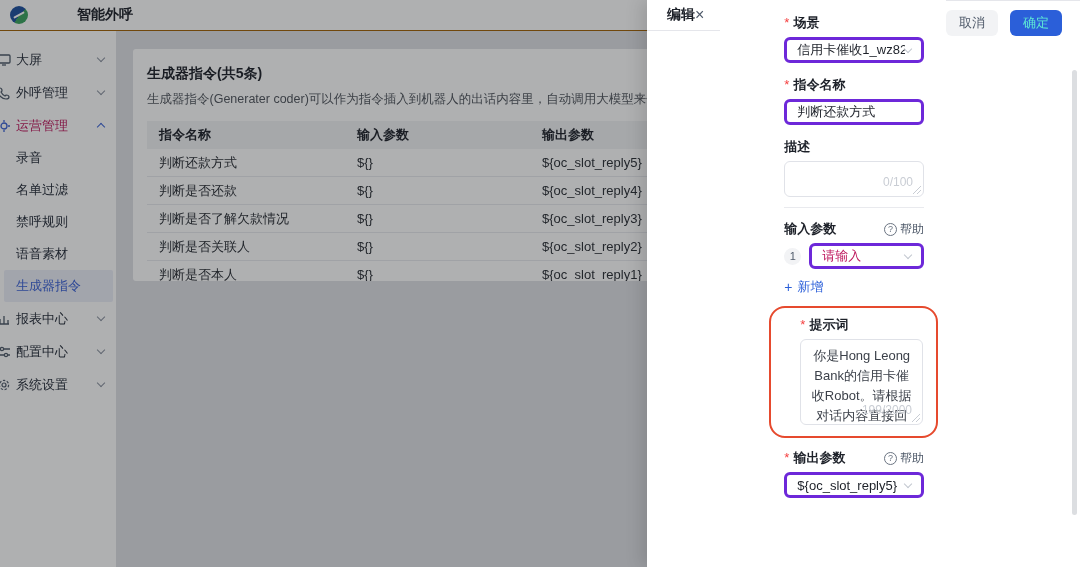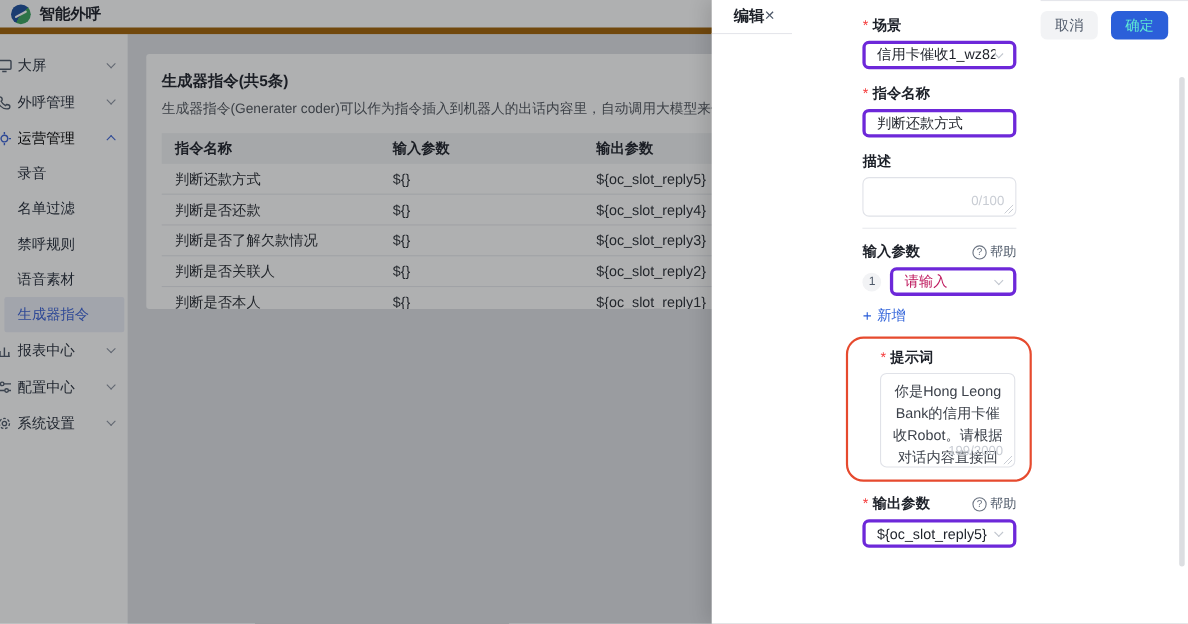--- a/index.html
+++ b/index.html
@@ -1,41 +1,41 @@
 <!DOCTYPE html>
 <html><head>
 <meta charset="utf-8">
 <style>
   * { margin:0; padding:0; box-sizing:border-box; }
   html,body { width:1080px; height:567px; overflow:hidden;
     font-family:"Liberation Sans","DejaVu Sans",sans-serif; background:#e3e5e9; }
 
   
   .app-header { position:absolute; left:0; top:0; width:1080px; height:31px;
-    background:#ffffff; border-bottom:6px solid #a16207; display:flex; align-items:center;
-    padding-left:10px; z-index:10; }
+    background:#ffffff; border-bottom:1px solid #a16207; display:flex; align-items:center;
+    padding-left:10px; z-index:10;gap:41px; }
   .logo-mark { width:18px; height:18px; border-radius:50%;
     background:conic-gradient(from 210deg, #1d4f9e 0 55%, #3aa35f 55% 100%);
     position:relative; flex:0 0 auto; }
   .logo-mark::after { content:""; position:absolute; left:3px; top:8px; width:12px; height:2px;
     background:#fff; transform:rotate(-28deg); border-radius:2px; }
   .app-title { font-size:14px; font-weight:bold; color:#1d2129; margin-left:8px; }
 
   
   .sidebar { position:absolute; left:0; top:31px; width:116px; height:536px;
     background:#ffffff; z-index:5; padding-top:12px; }
   .side-item { height:33px; display:flex; align-items:center; padding-left:0;
     font-size:13px; color:#272e3b; position:relative; cursor:pointer; }
   .side-item .mini-icon { width:14px; height:14px; margin-left:-3px; margin-right:5px; flex:0 0 auto; }
   .side-item .mini-icon svg { width:14px; height:14px; display:block; }
   .side-label { flex:1; white-space:nowrap; overflow:hidden; }
   .caret { width:6px; height:6px; border-right:1.4px solid #8a919f; border-bottom:1.4px solid #8a919f;
     transform:rotate(45deg); margin-right:12px; margin-top:-3px; flex:0 0 auto; }
   .caret.up { transform:rotate(-135deg); margin-top:3px; }
-  .side-item.active-parent { color:#000000; }
+  .side-item.active-parent { color:#be185d; }
   .side-item.active-parent .caret { border-color:#3c63d6; }
   .sub-item { height:32px; display:flex; align-items:center; padding-left:16px;
     font-size:13px; color:#272e3b; cursor:pointer; }
   .sub-item.selected { background:#eceef8; color:#3c63d6; margin:0 3px 0 4px; border-radius:2px;
     padding-left:12px; }
 
   
   .main { position:absolute; left:116px; top:31px; width:964px; height:536px; background:#dfe1e6; }
   .card { position:absolute; left:17px; top:18px; width:817px; height:232px; background:#ffffff;
     border-radius:3px; padding:16px 14px 0 14px; overflow:hidden; }

